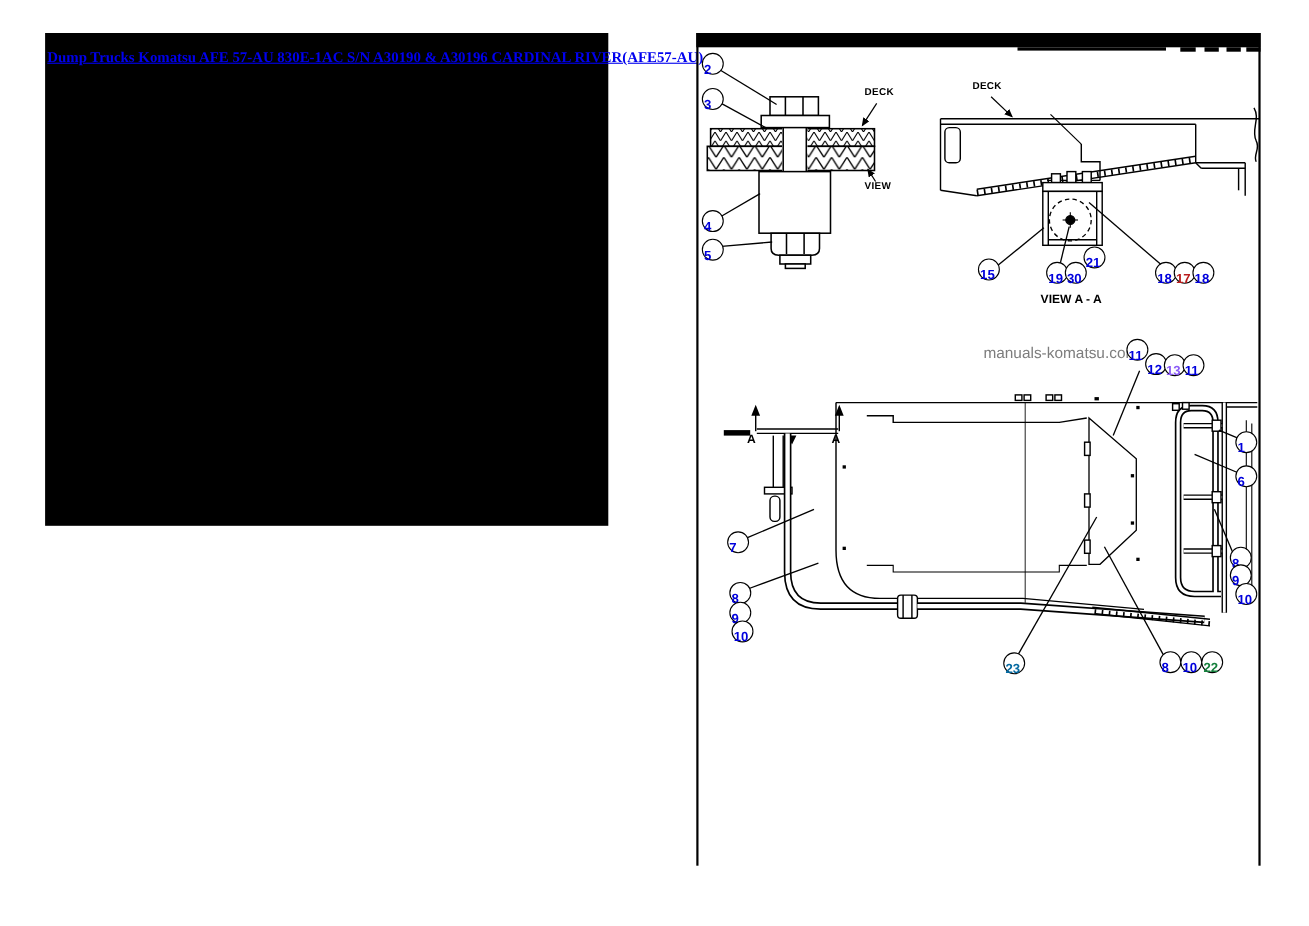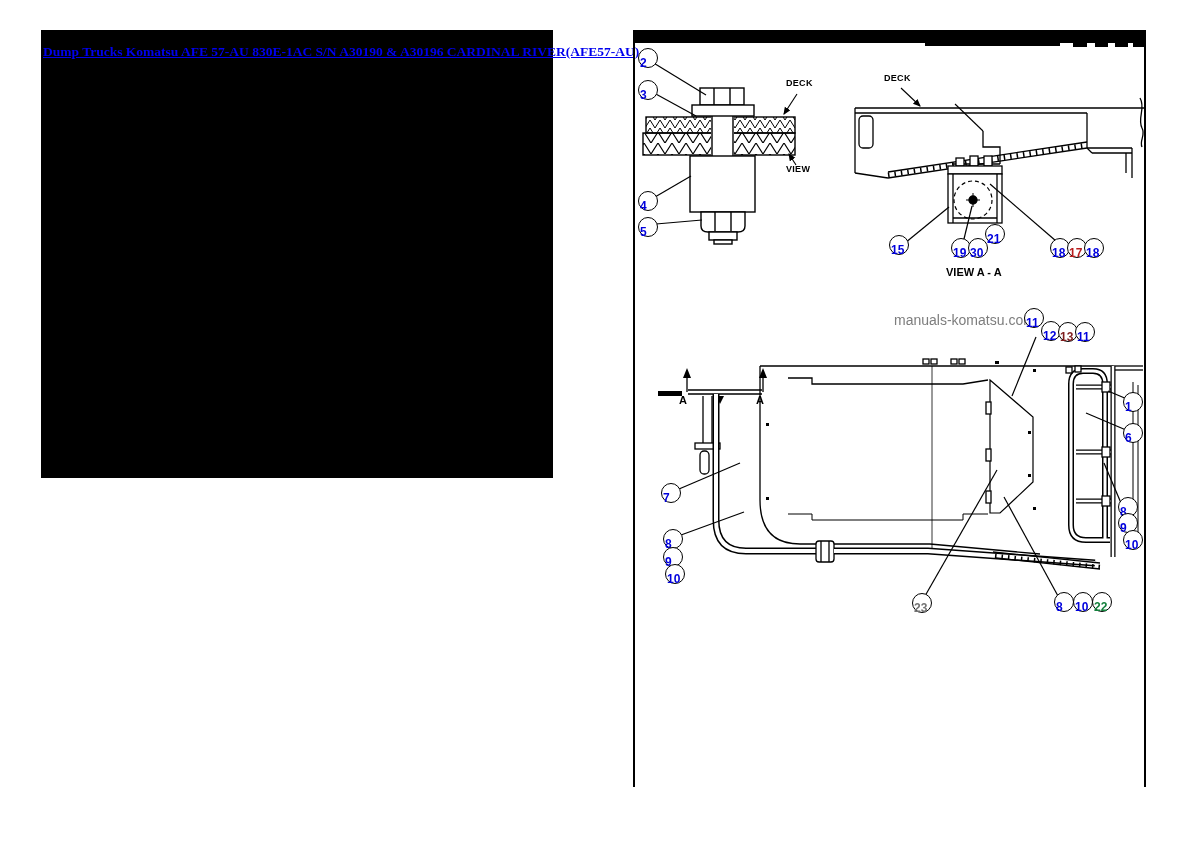--- a/index.html
+++ b/index.html
@@ -271,21 +271,21 @@
     <div class="callout" style="left: 1084px; top: 238px;">
       <span class="callout-num" style="color: rgb(0, 0, 221);">18</span>
     </div>
     <div class="callout" style="left: 1024px; top: 308px; text-align: center;">
       <span class="callout-num" style="color: rgb(0, 0, 221);">11</span>
     </div>
     <div class="callout" style="left: 1041px; top: 321px;">
       <span class="callout-num" style="color: rgb(0, 0, 221);">12</span>
     </div>
     <div class="callout" style="left: 1058px; top: 322px;">
-      <span class="callout-num" style="color: #7f1d1d;">13</span>
+      <span class="callout-num" style="color: #8b5cf6;">13</span>
     </div>
     <div class="callout" style="left: 1075px; top: 322px;">
       <span class="callout-num" style="color: rgb(0, 0, 221);">11</span>
     </div>
     <div class="callout" style="left: 1123px; top: 392px;">
       <span class="callout-num" style="color: rgb(0, 0, 221);">1</span>
     </div>
     <div class="callout" style="left: 1123px; top: 423px;">
       <span class="callout-num" style="color: rgb(0, 0, 221);">6</span>
     </div>
@@ -304,21 +304,21 @@
     <div class="callout" style="left: 1118px; top: 497px;">
       <span class="callout-num" style="color: rgb(0, 0, 221);">8</span>
     </div>
     <div class="callout" style="left: 1118px; top: 513px;">
       <span class="callout-num" style="color: rgb(0, 0, 221);">9</span>
     </div>
     <div class="callout" style="left: 1123px; top: 530px;">
       <span class="callout-num" style="color: rgb(0, 0, 221);">10</span>
     </div>
     <div class="callout" style="left: 912px; top: 593px;">
-      <span class="callout-num" style="color: #737373;">23</span>
+      <span class="callout-num" style="color: #0369a1;">23</span>
     </div>
     <div class="callout" style="left: 1054px; top: 592px;">
       <span class="callout-num" style="color: rgb(0, 0, 221);">8</span>
     </div>
     <div class="callout" style="left: 1073px; top: 592px;">
       <span class="callout-num" style="color: rgb(0, 0, 221);">10</span>
     </div>
     <div class="callout" style="left: 1092px; top: 592px;">
       <span class="callout-num" style="color: #15803d;">22</span>
     </div>

